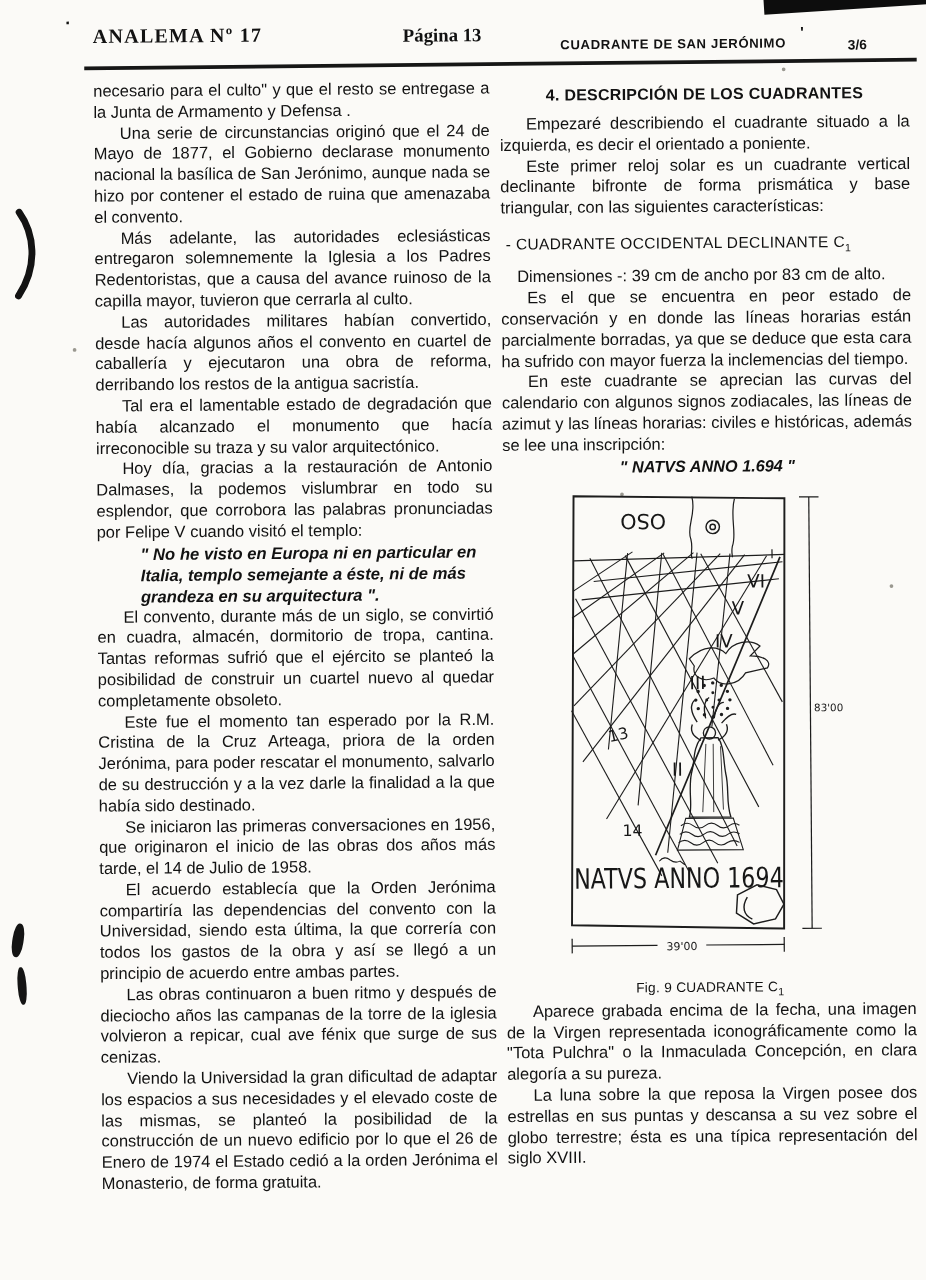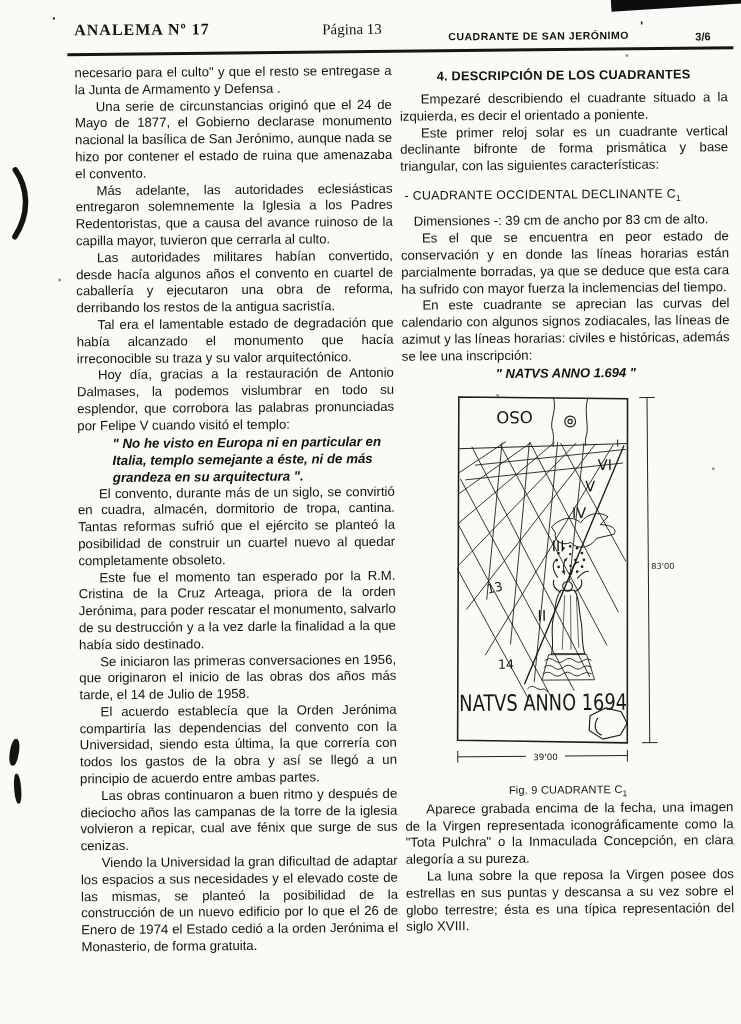--- a/index.html
+++ b/index.html
@@ -4,23 +4,23 @@
 <style>
   html,body{margin:0;padding:0;}
   .page{position:relative;width:741px;height:1024px;background:#fbfaf7;overflow:hidden;
         font-family:"Liberation Sans",sans-serif;color:#121212;}
   .content{position:absolute;inset:0;transform:rotate(-0.45deg);transform-origin:50% 50%;}
 
   
   .hdr-journal{position:absolute;left:78px;top:19px;font-family:"Liberation Serif",serif;
                font-weight:bold;font-size:16px;letter-spacing:1px;}
   .hdr-page{position:absolute;left:326px;top:21px;font-family:"Liberation Serif",serif;
-            font-weight:normal;font-size:15px;}
+            font-weight:bold;font-size:15px;}
   .hdr-article{position:absolute;left:452px;top:31px;font-size:10.5px;font-weight:bold;letter-spacing:.5px;}
-  .hdr-sheet{position:absolute;left:699px;top:33px;font-size:11px;font-weight:bold;}
+  .hdr-sheet{position:absolute;left:682px;top:33px;font-size:11px;font-weight:bold;}
   .hdr-rule{position:absolute;left:71px;top:50px;width:666px;height:3px;background:#161616;transform:rotate(-0.15deg);}
   .hdr-quote{position:absolute;left:644px;top:21px;font-size:12px;font-weight:bold;}
   .hdr-dot{position:absolute;left:56px;top:4px;font-size:14px;font-weight:bold;}
   .scan-bar{position:absolute;top:-3px;right:-6px;width:132px;height:13px;background:#0d0d0d;transform:rotate(-3.2deg);}
 
   
   .ink-bracket{position:absolute;left:10px;top:164px;}
   .ink-blob1{position:absolute;left:8px;top:736px;width:9px;height:27px;background:#141414;border-radius:45%;transform:rotate(9deg);}
   .ink-blob2{position:absolute;left:12px;top:771px;width:7px;height:30px;background:#141414;border-radius:45%;transform:rotate(-4deg);}
   .speck{position:absolute;width:3px;height:3px;border-radius:50%;background:#9a9890;}

